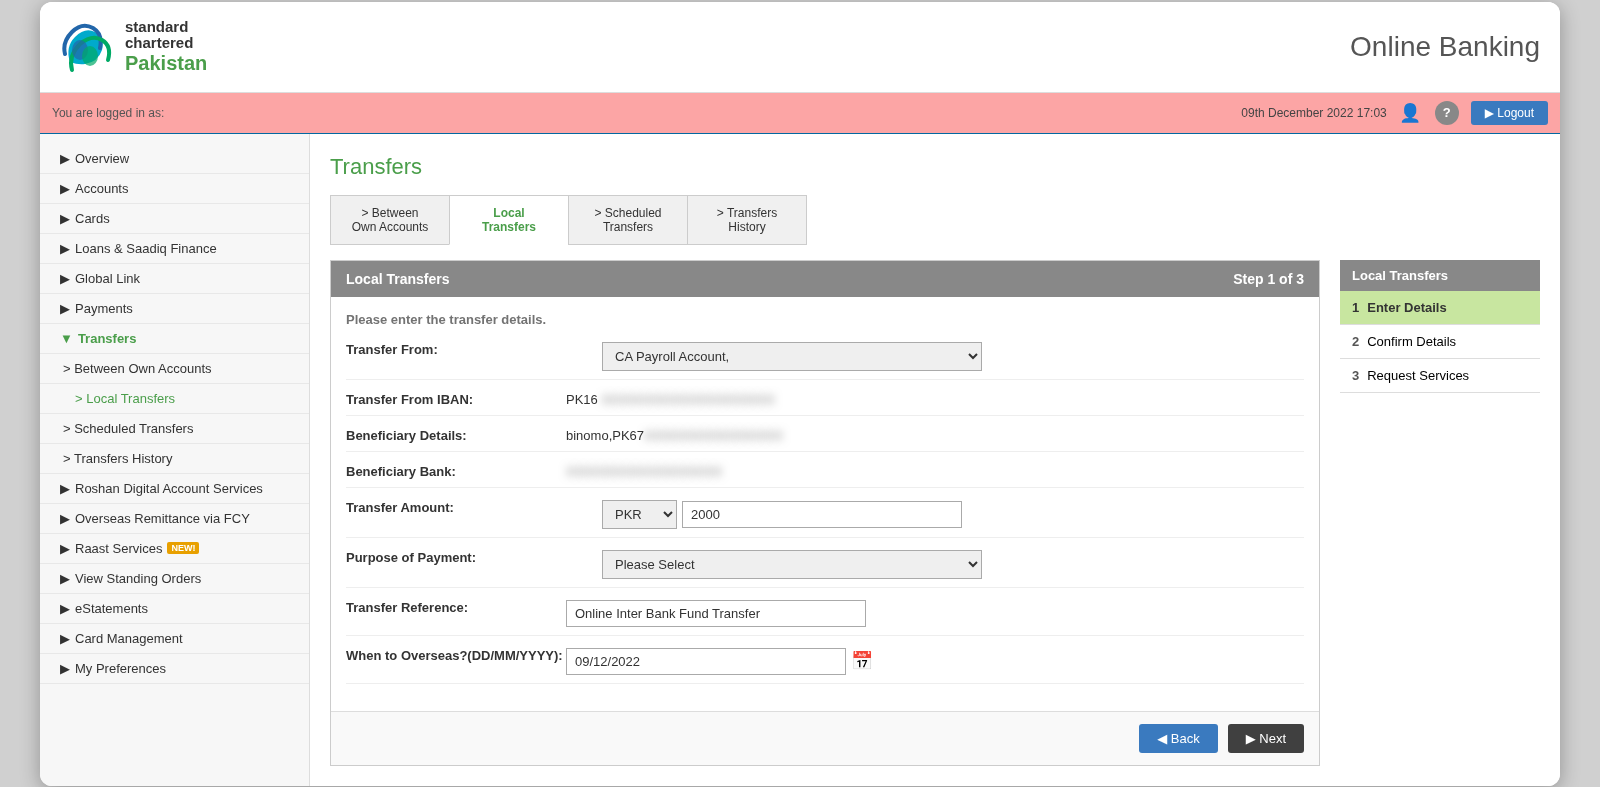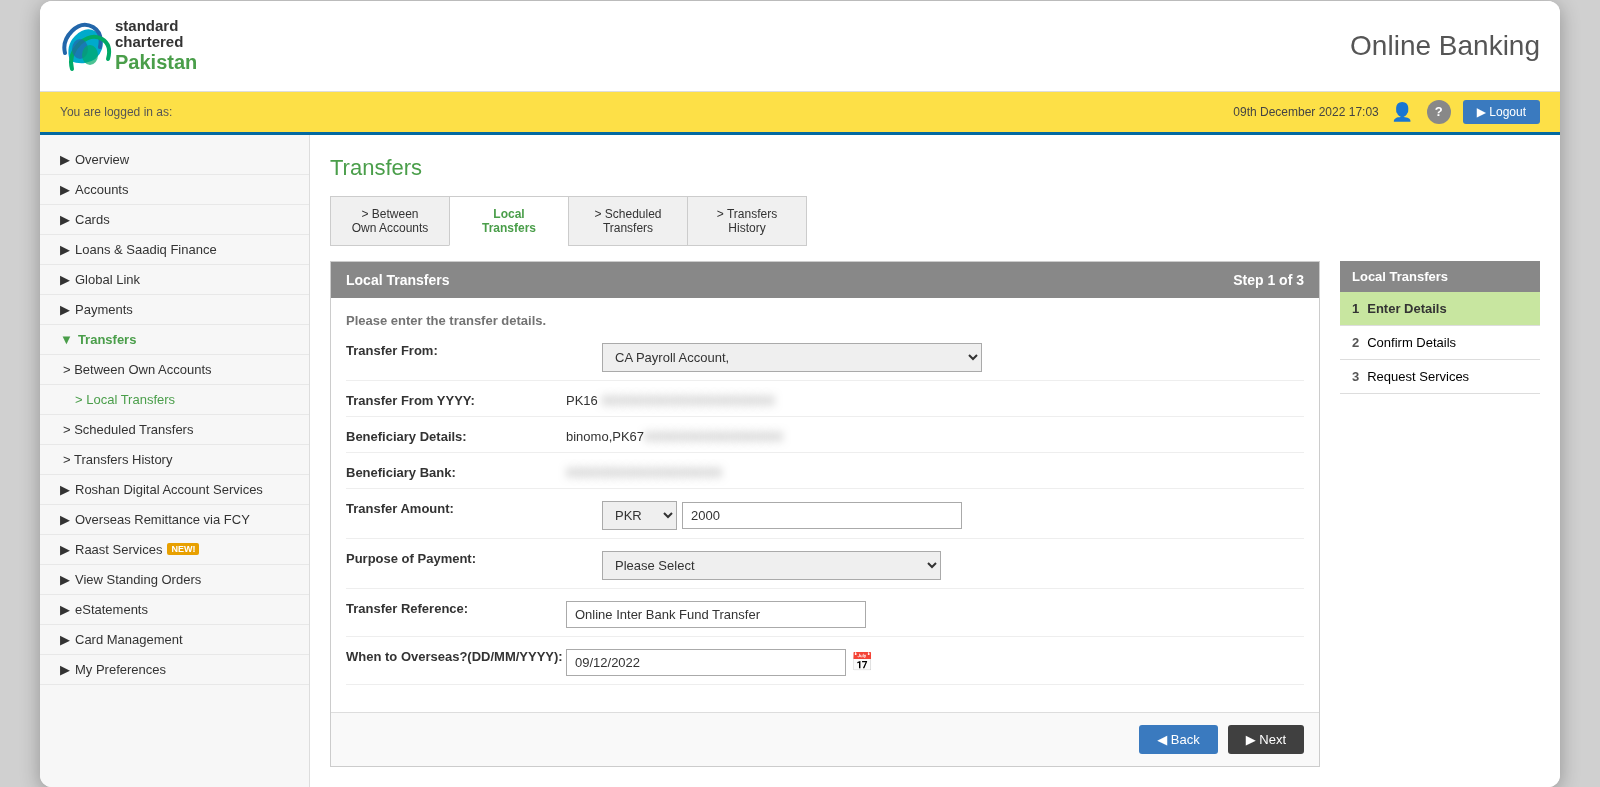--- a/index.html
+++ b/index.html
@@ -24,20 +24,21 @@
       background: #fff;
       padding: 10px 20px;
       display: flex;
       align-items: center;
       justify-content: space-between;
       border-bottom: 1px solid #ddd;
     }
     .logo-area {
       display: flex;
       align-items: center;
+      gap: 10px;
     }
     .logo-icon {
       width: 55px;
       height: 70px;
     }
     .logo-text {
       display: flex;
       flex-direction: column;
     }
     .logo-text .brand {
@@ -56,26 +57,26 @@
       align-items: center;
       gap: 15px;
     }
     .online-banking-title {
       font-size: 28px;
       color: #555;
       font-weight: normal;
     }
     
     .top-bar {
-      background: #fde047;
-      padding: 8px 20px;
+      background: #fca5a5;
+      padding: 8px 12px;
       display: flex;
       align-items: center;
       justify-content: space-between;
-      border-bottom: 3px solid #0369a1;
+      border-bottom: 1px solid #0369a1;
     }
     .logged-in-text {
       color: #555;
       font-size: 12px;
     }
     .top-bar-right {
       display: flex;
       align-items: center;
       gap: 12px;
     }
@@ -494,21 +495,21 @@
             <div class="form-row">
               <div class="form-label">Transfer From:</div>
               <div class="form-control">
                 <select>
                   <option>CA Payroll Account,</option>
                 </select>
               </div>
             </div>
 
             <div class="form-row">
-              <div class="form-label">Transfer From YYYY:</div>
+              <div class="form-label">Transfer From IBAN:</div>
               <div class="form-control">
                 <span class="iban-value">PK16 <span class="blurred">XXXXXXXXXXXXXXXXXXXX</span></span>
               </div>
             </div>
 
             <div class="form-row">
               <div class="form-label">Beneficiary Details:</div>
               <div class="form-control">
                 <span class="beneficiary-value">binomo,PK67<span class="blurred">XXXXXXXXXXXXXXXX</span></span>
               </div>
@@ -532,21 +533,21 @@
                     <option>EUR</option>
                   </select>
                   <input type="text" value="2000" style="">
                 </div>
               </div>
             </div>
 
             <div class="form-row">
               <div class="form-label">Purpose of Payment:</div>
               <div class="form-control">
-                <select style="width:339px;">
+                <select style="width:380px;">
                   <option>Please Select</option>
                 </select>
               </div>
             </div>
 
             <div class="form-row">
               <div class="form-label">Transfer Reference:</div>
               <div class="form-control">
                 <input type="text" style="width: 300px;" value="Online Inter Bank Fund Transfer">
               </div>

